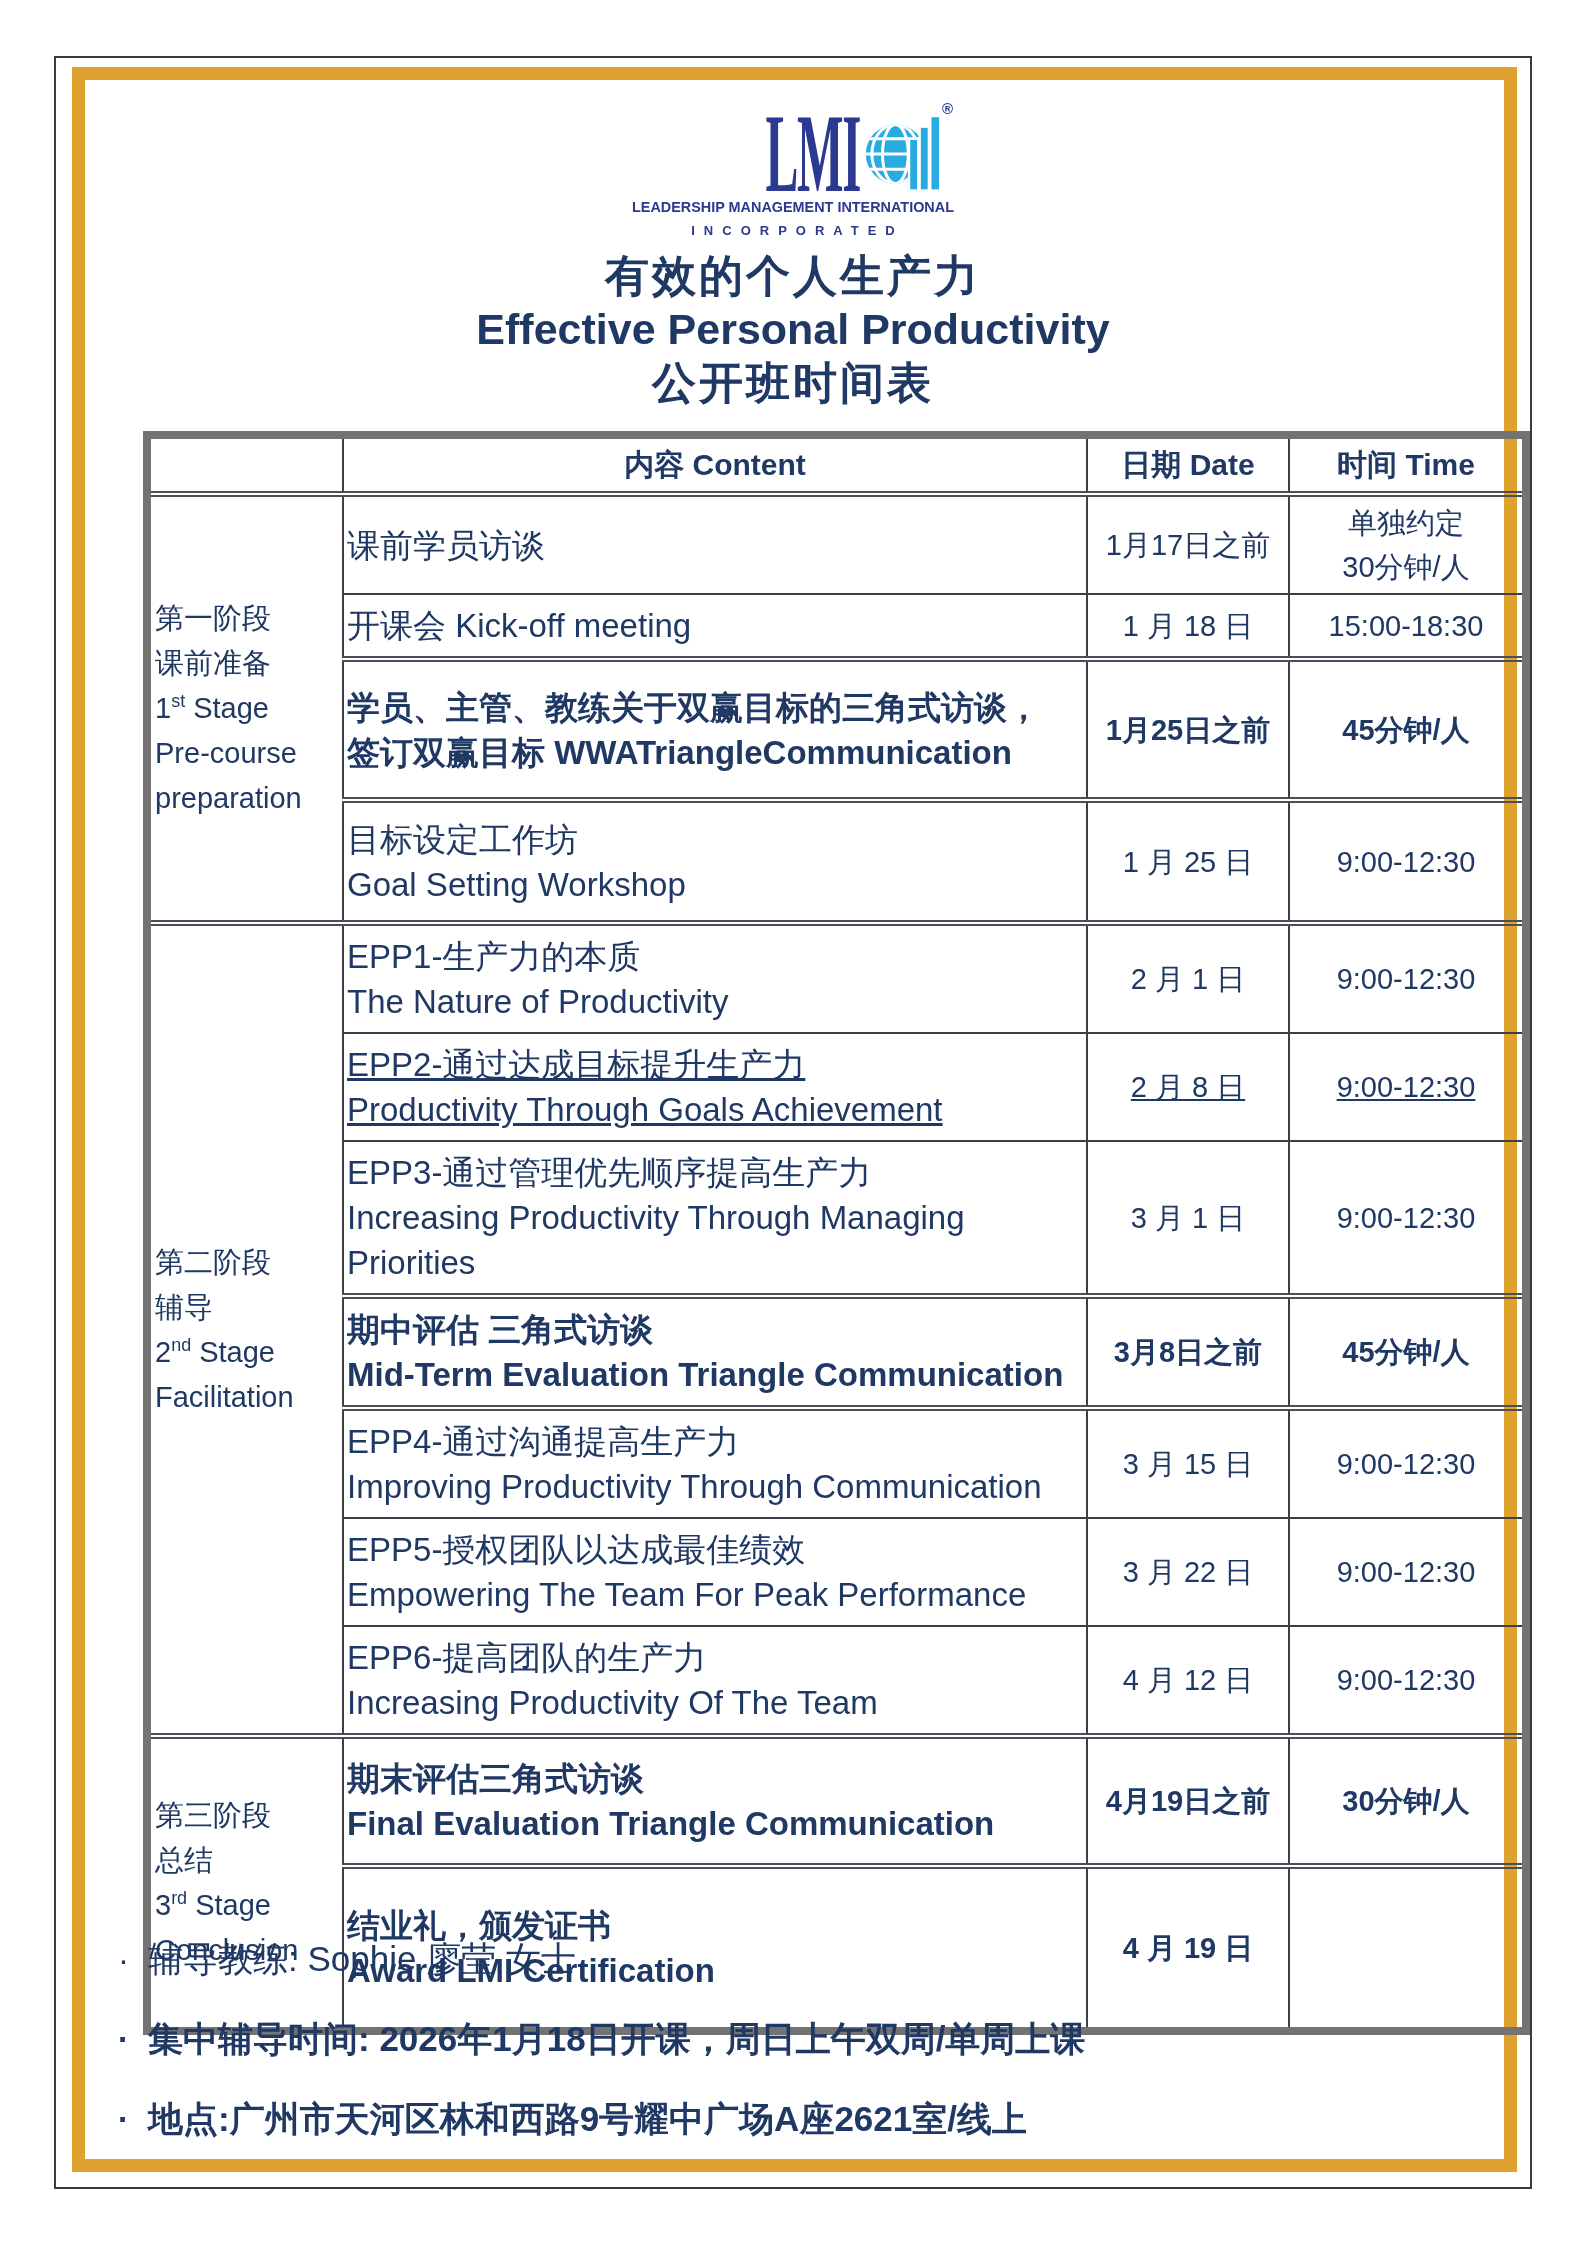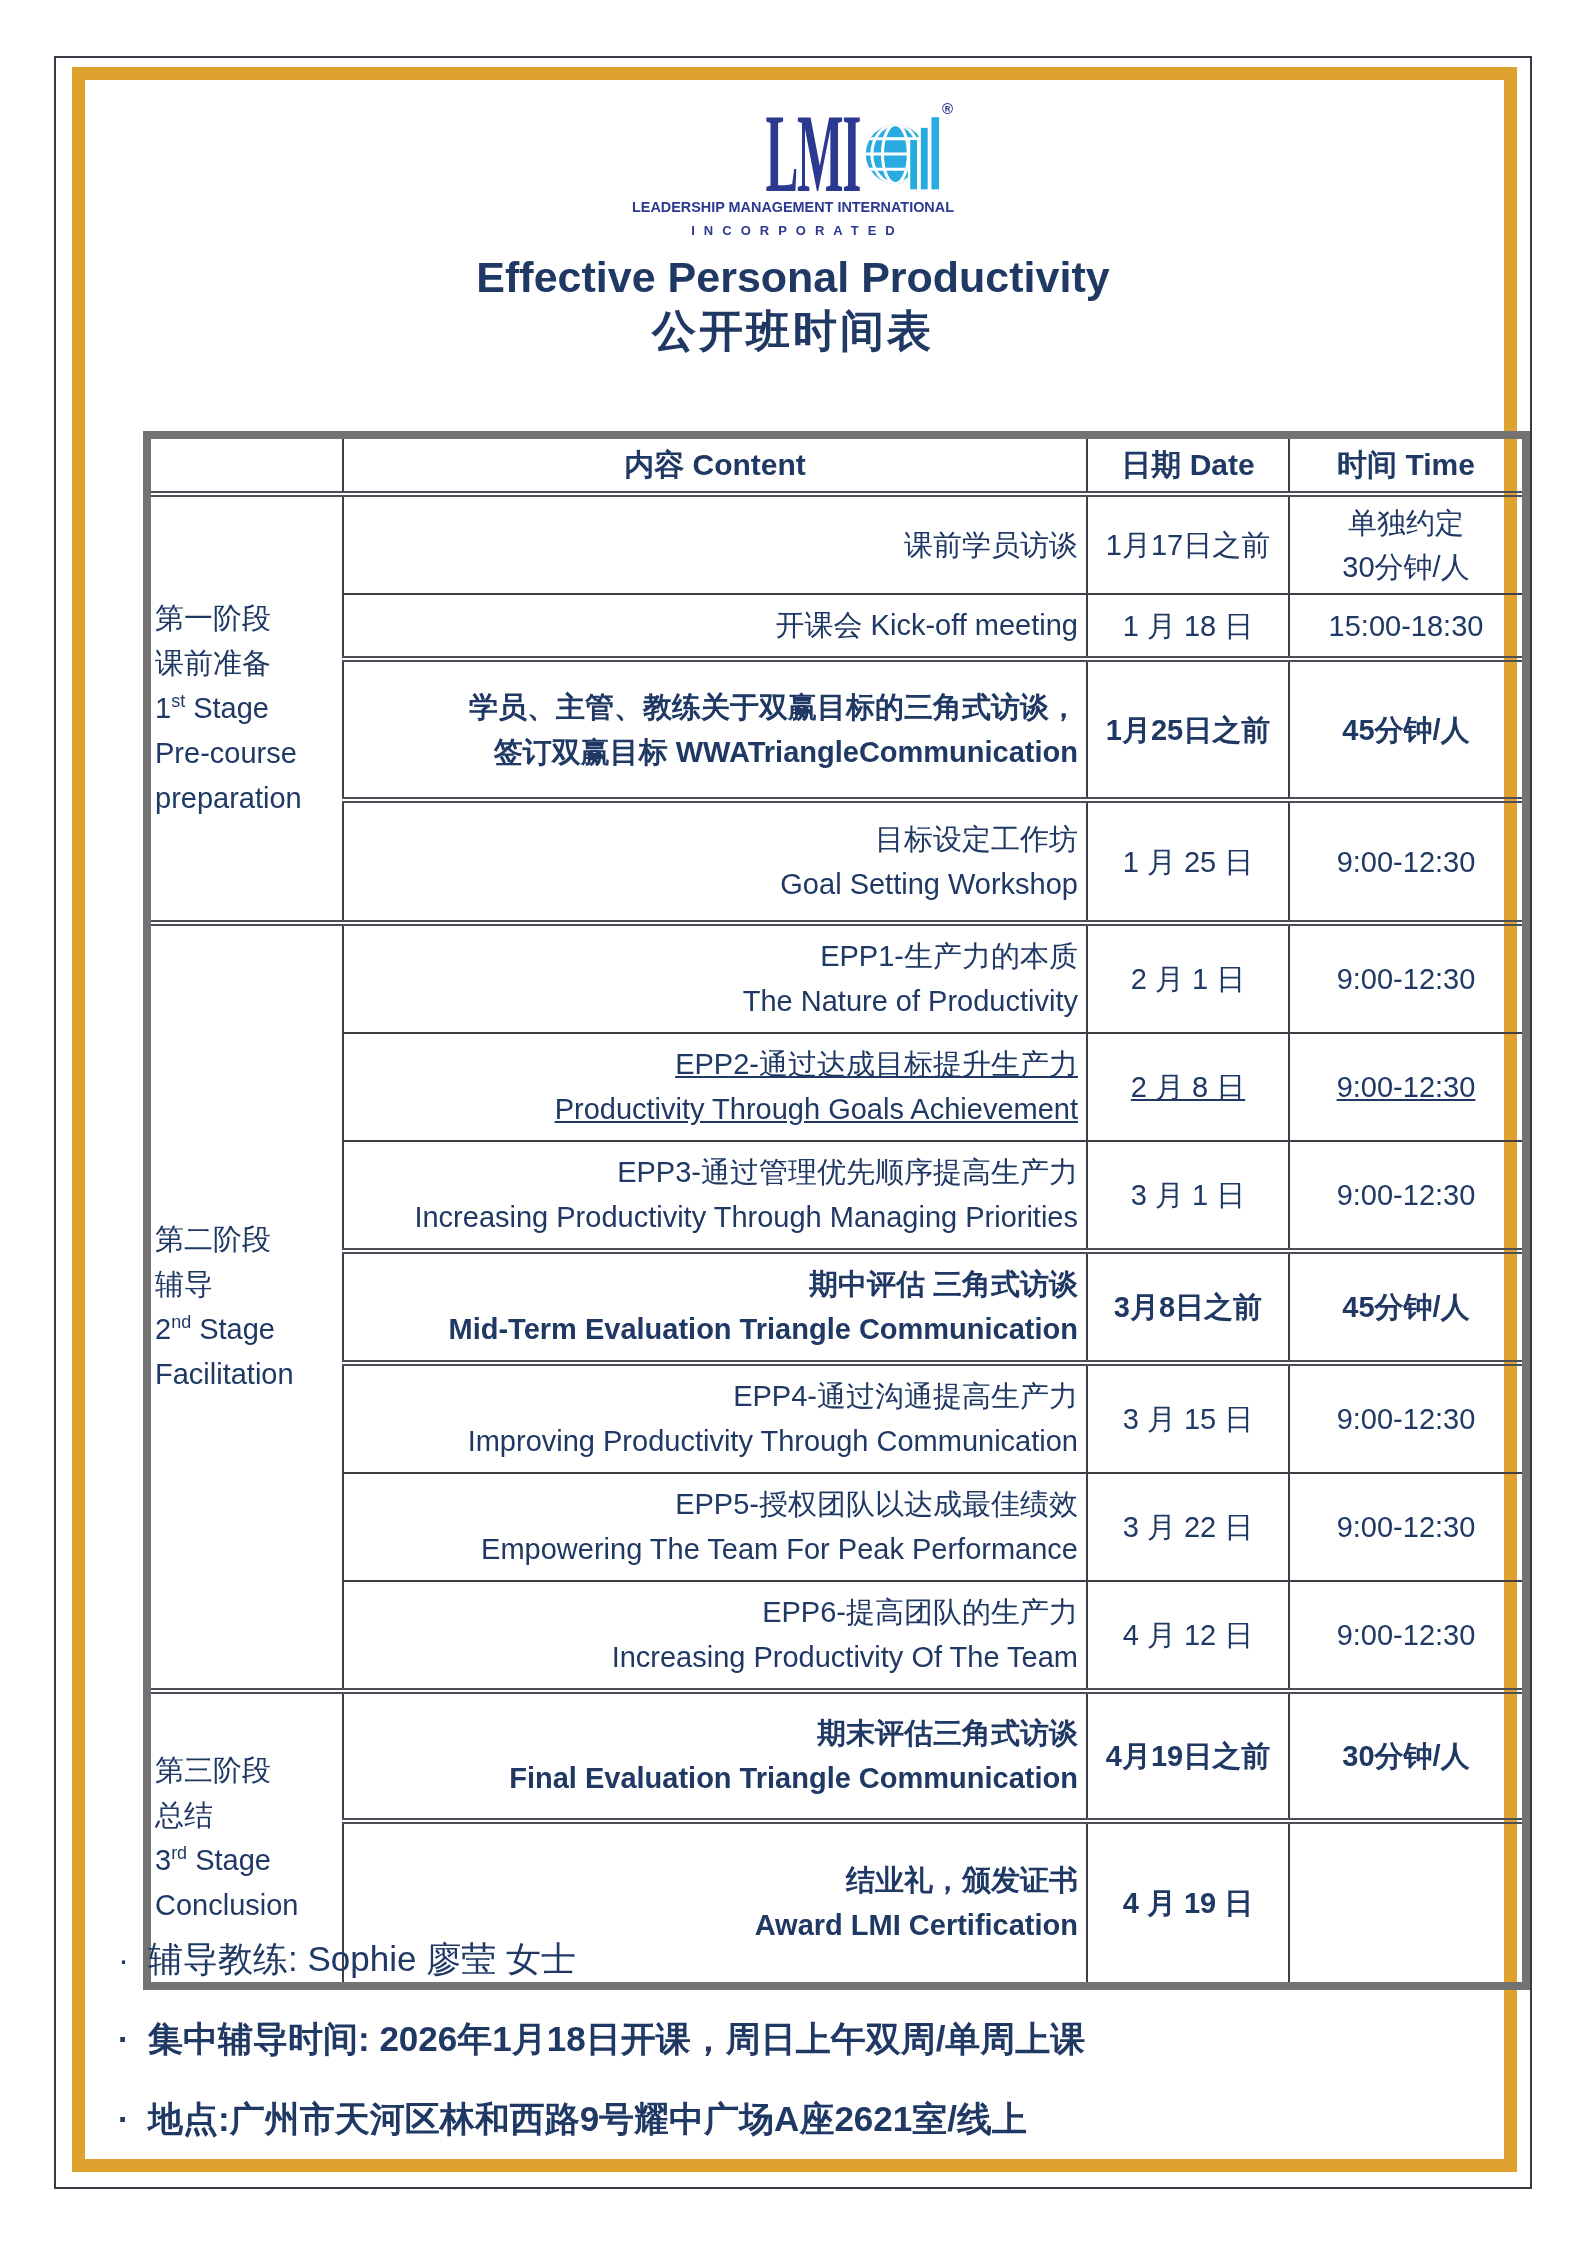--- a/index.html
+++ b/index.html
@@ -57,22 +57,22 @@
     overflow:hidden;
   }
   .schedule th{
     font-size:30px;font-weight:bold;text-align:center;padding:0;
   }
   .schedule th.h-bottom{border-bottom:6px double #4d4d57;}
   td.stage-cell{
     font-size:29px;line-height:45px;padding:8px 4px;
   }
   td.content-cell{
-    text-align:right;font-size:29px;line-height:45px;
-    padding:8px 8px 8px 37px;white-space:pre-line;
+    text-align:left;font-size:33px;line-height:45px;
+    padding:8px 8px 8px 3px;white-space:pre-line;
   }
   td.date-cell,td.time-cell{
     text-align:center;font-size:29px;line-height:44px;white-space:pre-line;padding:4px 2px;
   }
   tr.bold-row td.content-cell,
   tr.bold-row td.date-cell,
   tr.bold-row td.time-cell{font-weight:bold;}
   td.thick{border-top:6px double #4d4d57;}
   sup{font-size:0.62em;line-height:0;}
 
@@ -111,20 +111,21 @@
         </g>
       </svg>
     </span>
     <span class="logo-reg">®</span>
   </div>
   <div class="logo-line1">LEADERSHIP MANAGEMENT INTERNATIONAL</div>
   <div class="logo-line2">INCORPORATED</div>
 </header>
 
 <div class="titles">
+  <div class="title-cn">有效的个人生产力</div>
   <div class="title-en">Effective Personal Productivity</div>
   <div class="title-sub">公开班时间表</div>
 </div>
 
 <table class="schedule" id="schedule">
   <colgroup>
     <col class="c-stage">
       <col class="c-content">
       <col class="c-date">
       <col class="c-time">

